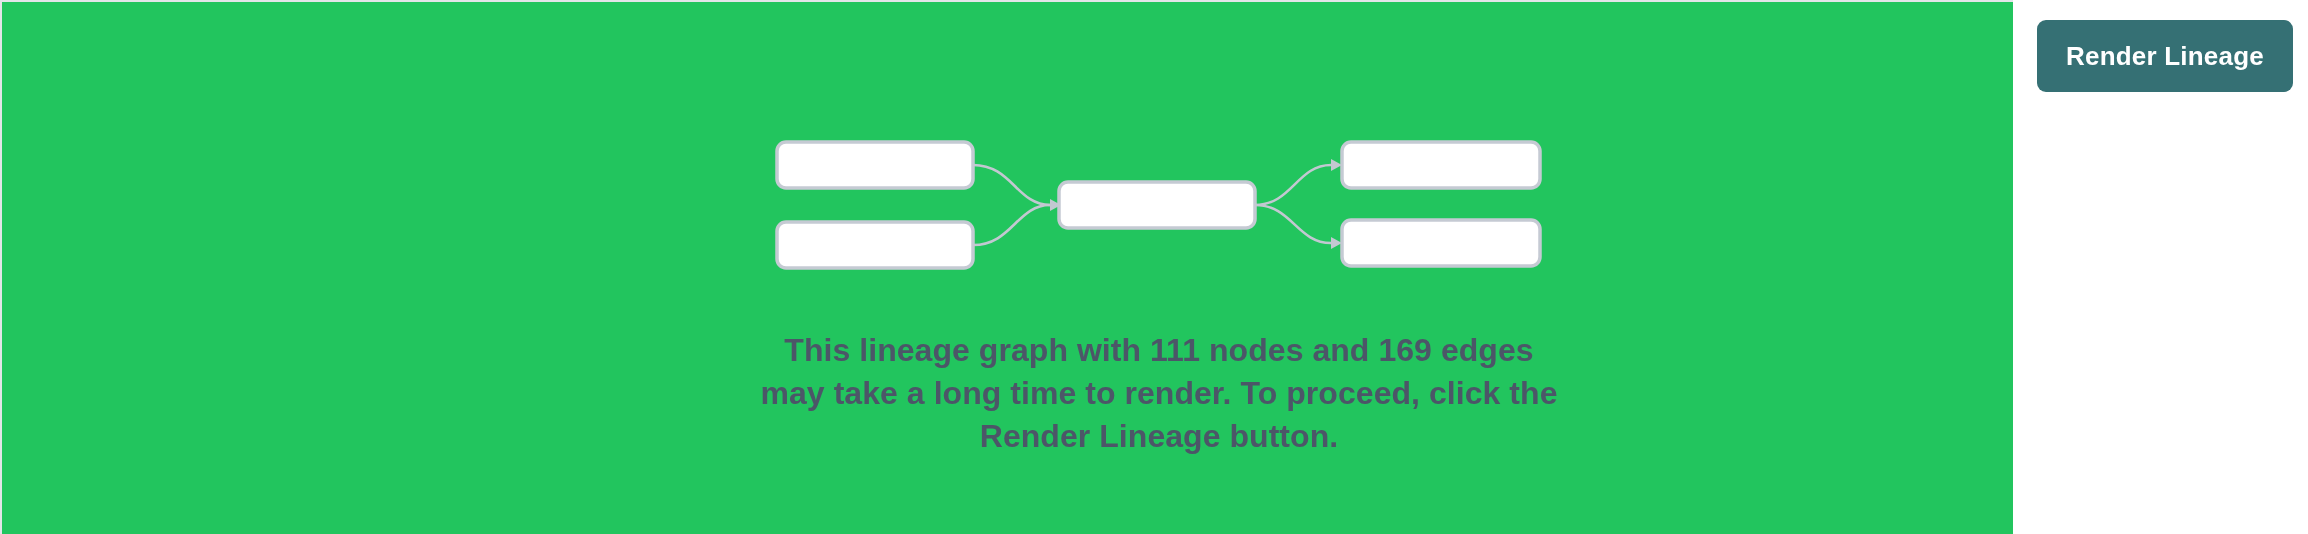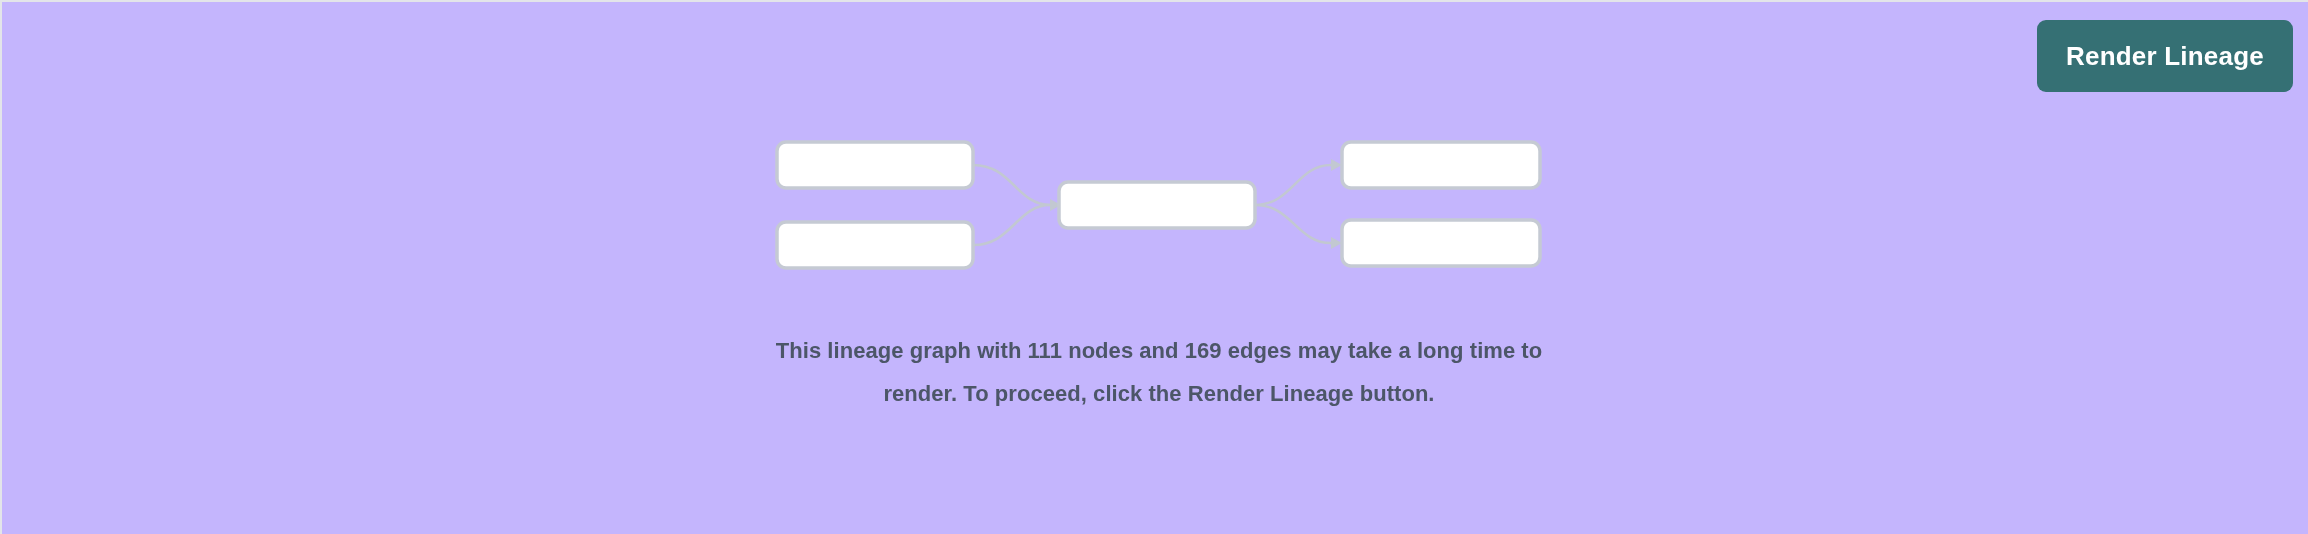--- a/index.html
+++ b/index.html
@@ -9,23 +9,23 @@
   }
   body {
     width: 2308px;
     height: 534px;
     font-family: "Liberation Sans", sans-serif;
     overflow: hidden;
   }
 
   #app-root {
     position: relative;
-    width: 2308px;
+    width: 2013px;
     height: 534px;
-    background: #c4b5fd;
+    background: #22c55e;
     box-sizing: border-box;
     border-top: 2px solid #e3e5e9;
     border-left: 2px solid #e3e5e9;
     text-decoration: underline;
   }
 
   
   #render-lineage-button {
     position: absolute;
     left: 2035px;
@@ -83,21 +83,21 @@
   }
 
   
   #lineage-warning-message {
     position: absolute;
     left: 757px;
     top: 327px;
     width: 800px;
     text-align: center;
     font-family: "Liberation Sans", sans-serif;
-    font-size: 22px;
+    font-size: 32px;
     font-weight: bold;
     line-height: 43px;
     color: #4c5668;
     letter-spacing: 0.05px;
   }
 </style>
 </head>
 <body>
 
 <div id="app-root">

